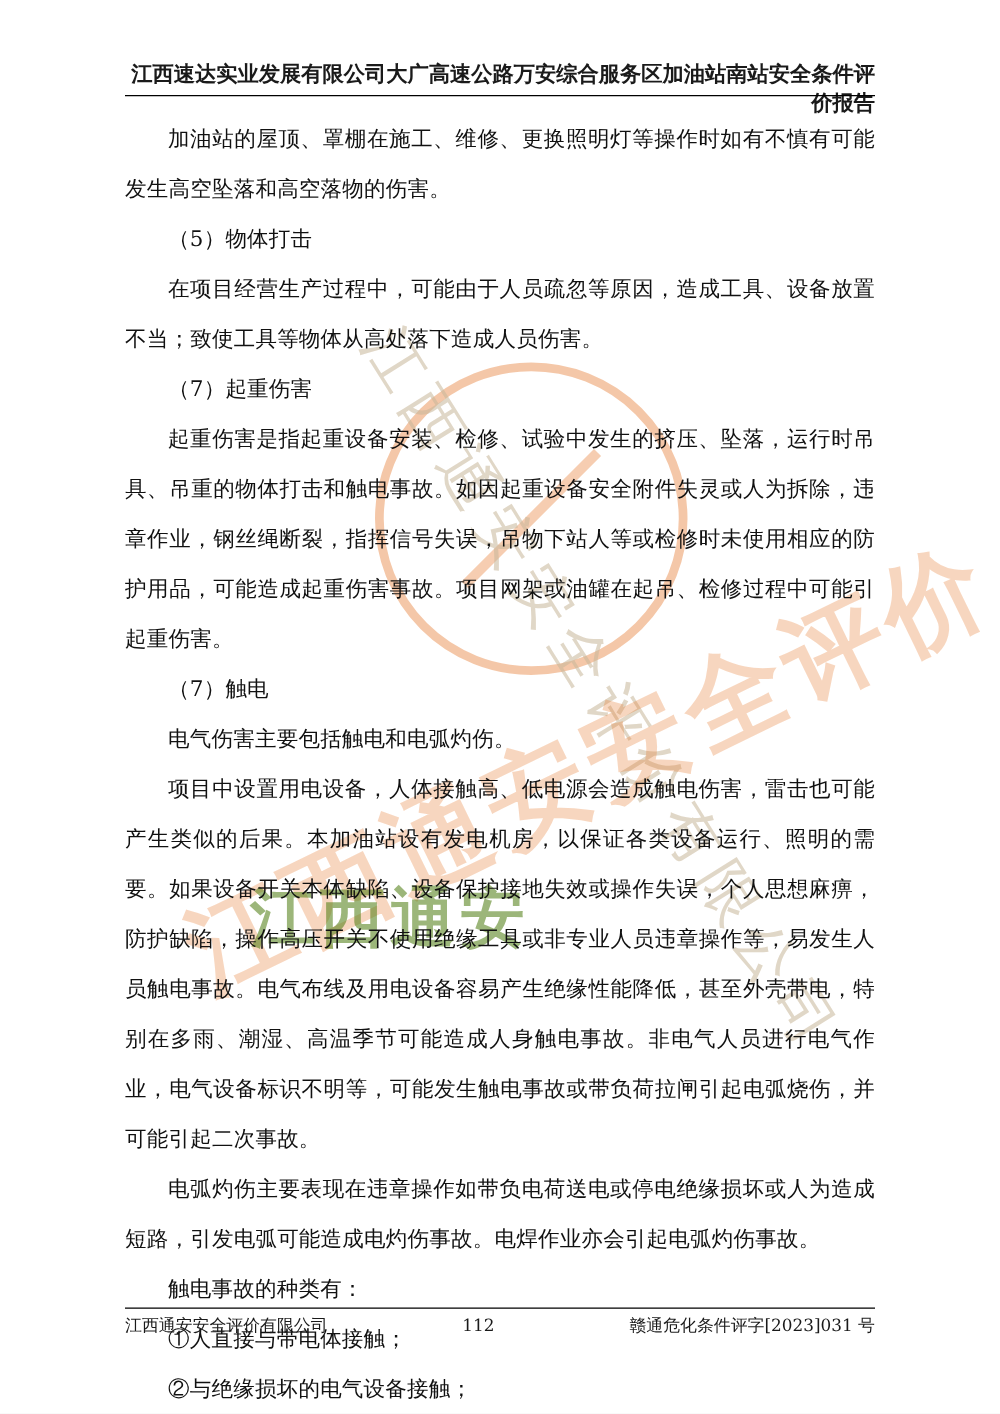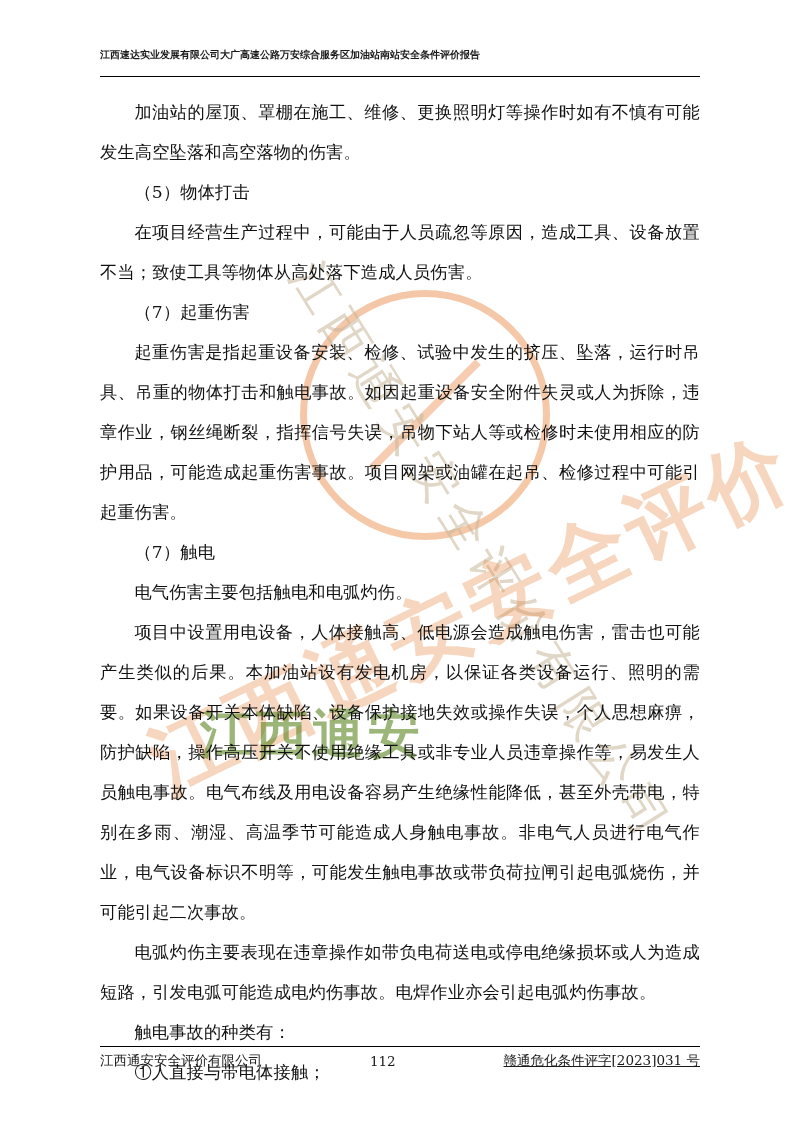--- a/index.html
+++ b/index.html
@@ -82,22 +82,22 @@
     transform-origin: left top;
     white-space: nowrap;
   }
 
   
   .header {
     position: absolute;
     left: 100px;
     top: 48px;
     width: 600px;
-    text-align: left;
-    font-size: 10px;
+    text-align: right;
+    font-size: 17px;
     font-weight: bold;
     color: #1a1a1a;
     letter-spacing: 0px;
     z-index: 3;
   }
   .header-rule {
     position: absolute;
     left: 100px;
     top: 76px;
     width: 600px;
@@ -140,21 +140,21 @@
     width: 600px;
     display: flex;
     justify-content: space-between;
     align-items: center;
     font-size: 13.5px;
     color: #1a1a1a;
     z-index: 3;
   }
   .footer-center { flex: 1; text-align: center; }
   .footer-left { text-align: left; }
-  .footer-right { text-align: left; text-decoration: underline; }
+  .footer-right { text-align: left; }
 </style>
 </head>
 <body>
 
 <div class="page">
 
   <div class="watermark">
     <div class="wm-seal">
       <div class="wm-seal-inner"></div>
     </div>
@@ -171,20 +171,21 @@
     <p class="para">（5）物体打击</p>
     <p class="para">在项目经营生产过程中，可能由于人员疏忽等原因，造成工具、设备放置不当；致使工具等物体从高处落下造成人员伤害。</p>
     <p class="para">（7）起重伤害</p>
     <p class="para">起重伤害是指起重设备安装、检修、试验中发生的挤压、坠落，运行时吊具、吊重的物体打击和触电事故。如因起重设备安全附件失灵或人为拆除，违章作业，钢丝绳断裂，指挥信号失误，吊物下站人等或检修时未使用相应的防护用品，可能造成起重伤害事故。项目网架或油罐在起吊、检修过程中可能引起重伤害。</p>
     <p class="para">（7）触电</p>
     <p class="para">电气伤害主要包括触电和电弧灼伤。</p>
     <p class="para">项目中设置用电设备，人体接触高、低电源会造成触电伤害，雷击也可能产生类似的后果。本加油站设有发电机房，以保证各类设备运行、照明的需要。如果设备开关本体缺陷、设备保护接地失效或操作失误，个人思想麻痹，防护缺陷，操作高压开关不使用绝缘工具或非专业人员违章操作等，易发生人员触电事故。电气布线及用电设备容易产生绝缘性能降低，甚至外壳带电，特别在多雨、潮湿、高温季节可能造成人身触电事故。非电气人员进行电气作业，电气设备标识不明等，可能发生触电事故或带负荷拉闸引起电弧烧伤，并可能引起二次事故。</p>
     <p class="para">电弧灼伤主要表现在违章操作如带负电荷送电或停电绝缘损坏或人为造成短路，引发电弧可能造成电灼伤事故。电焊作业亦会引起电弧灼伤事故。</p>
     <p class="para">触电事故的种类有：</p>
     <p class="para">①人直接与带电体接触；</p>
+    <p class="para">②与绝缘损坏的电气设备接触；</p>
   </div>
 
   <div class="footer-rule"></div>
   <div class="footer">
     <div class="footer-left">江西通安安全评价有限公司</div>
     <div class="footer-center">112</div>
     <div class="footer-right">赣通危化条件评字[2023]031 号</div>
   </div>
 
 </div>

